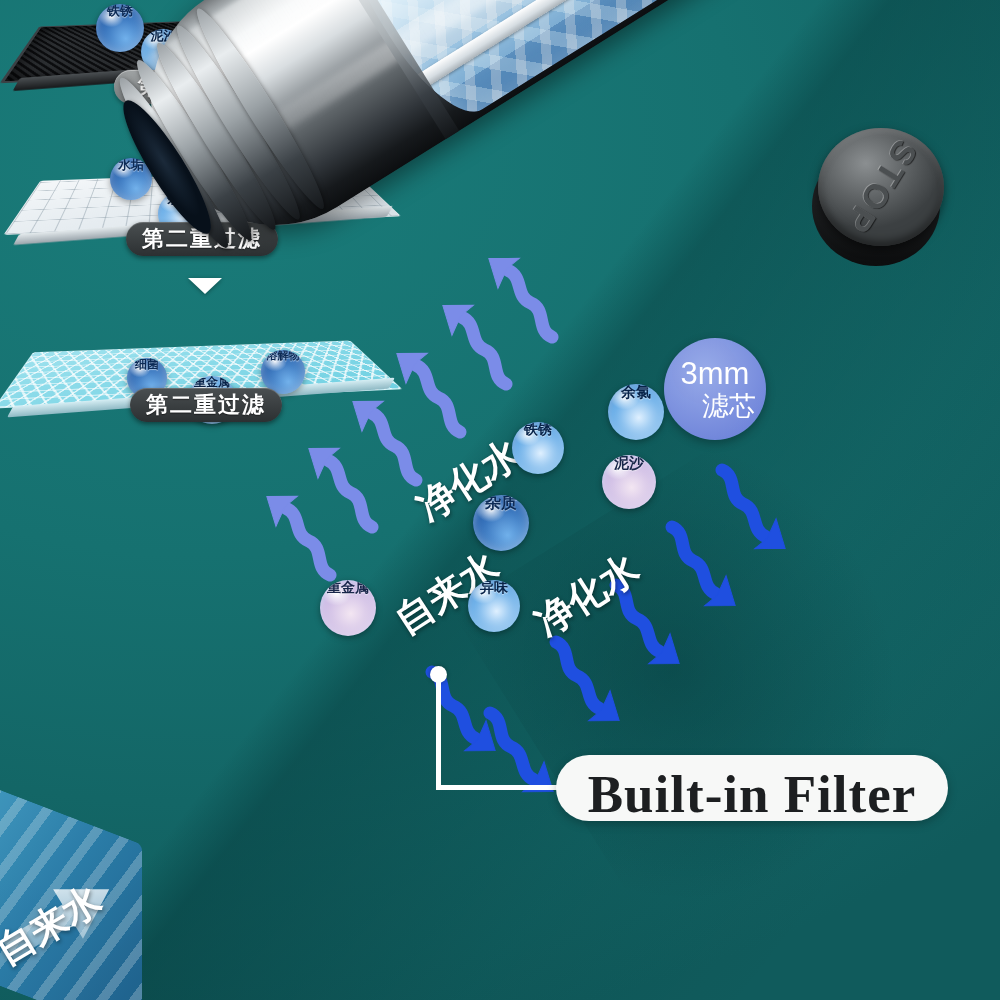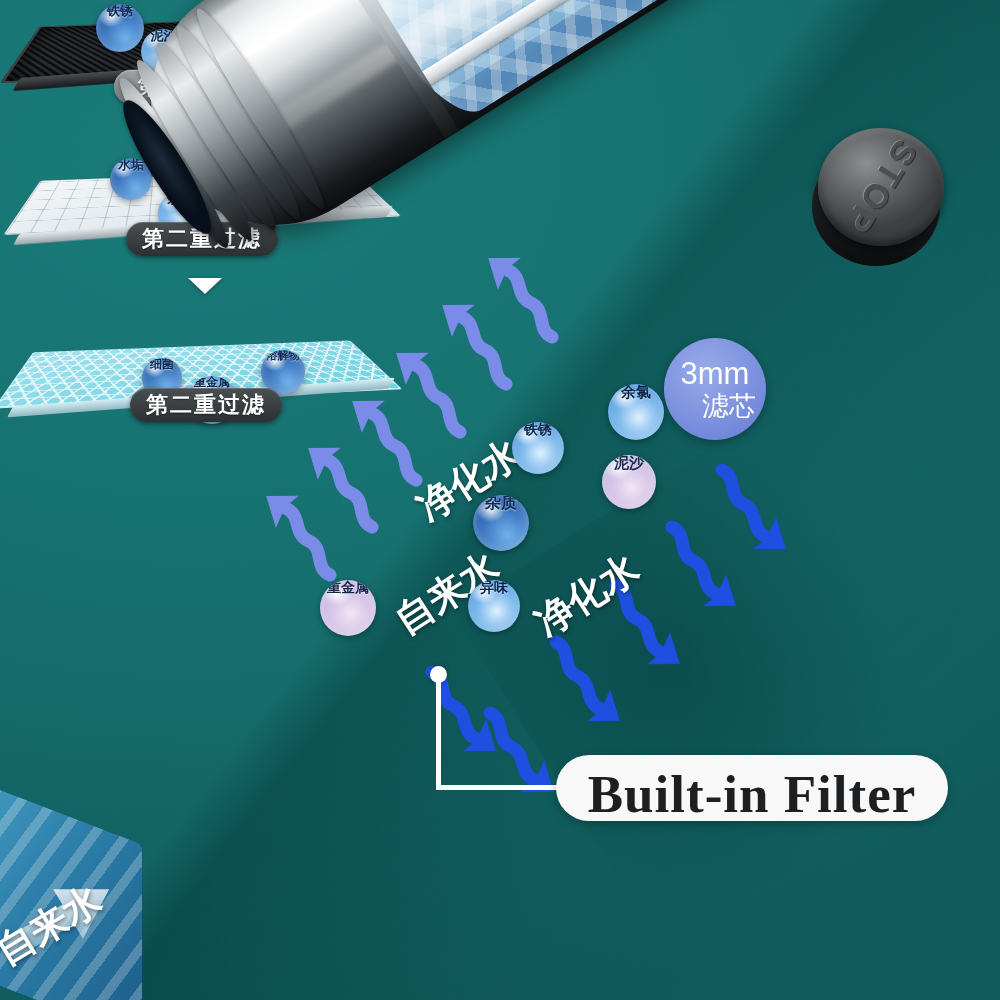--- a/index.html
+++ b/index.html
@@ -278,21 +278,21 @@
     <span>第二重过滤</span>
   </div>
 
   <div class="tri-down" style="left:188px;top:278px;"></div>
 
   <div class="plate-wrap" style="left:8px;top:308px;width:390px;height:118px;">
     <div class="plate-top p3-top" style="left:14px;top:6px;width:356px;height:108px;"></div>
     <div class="plate-side" style="left:10px;top:84px;width:366px;height:11px;
                 transform:skewX(-29deg) skewY(-4.5deg);
                 background:linear-gradient(180deg,#d6eef4,#8fb9c4);"></div>
-    <div class="bubble" style="left:134px;top:50px;width:40px;height:40px;font-size:12px;">
+    <div class="bubble" style="left:119px;top:50px;width:40px;height:40px;font-size:12px;">
       <span>细菌</span>
     </div>
     <div class="bubble deep" style="left:180px;top:68px;width:48px;height:48px;font-size:12px;">
       <span>重金属</span>
     </div>
     <div class="bubble" style="left:253px;top:42px;width:44px;height:44px;font-size:11px;">
       <span>溶解物</span>
     </div>
   </div>
   <div class="pill layer-pill dark" style="left:130px;top:388px;width:152px;height:34px;font-size:22px;">

